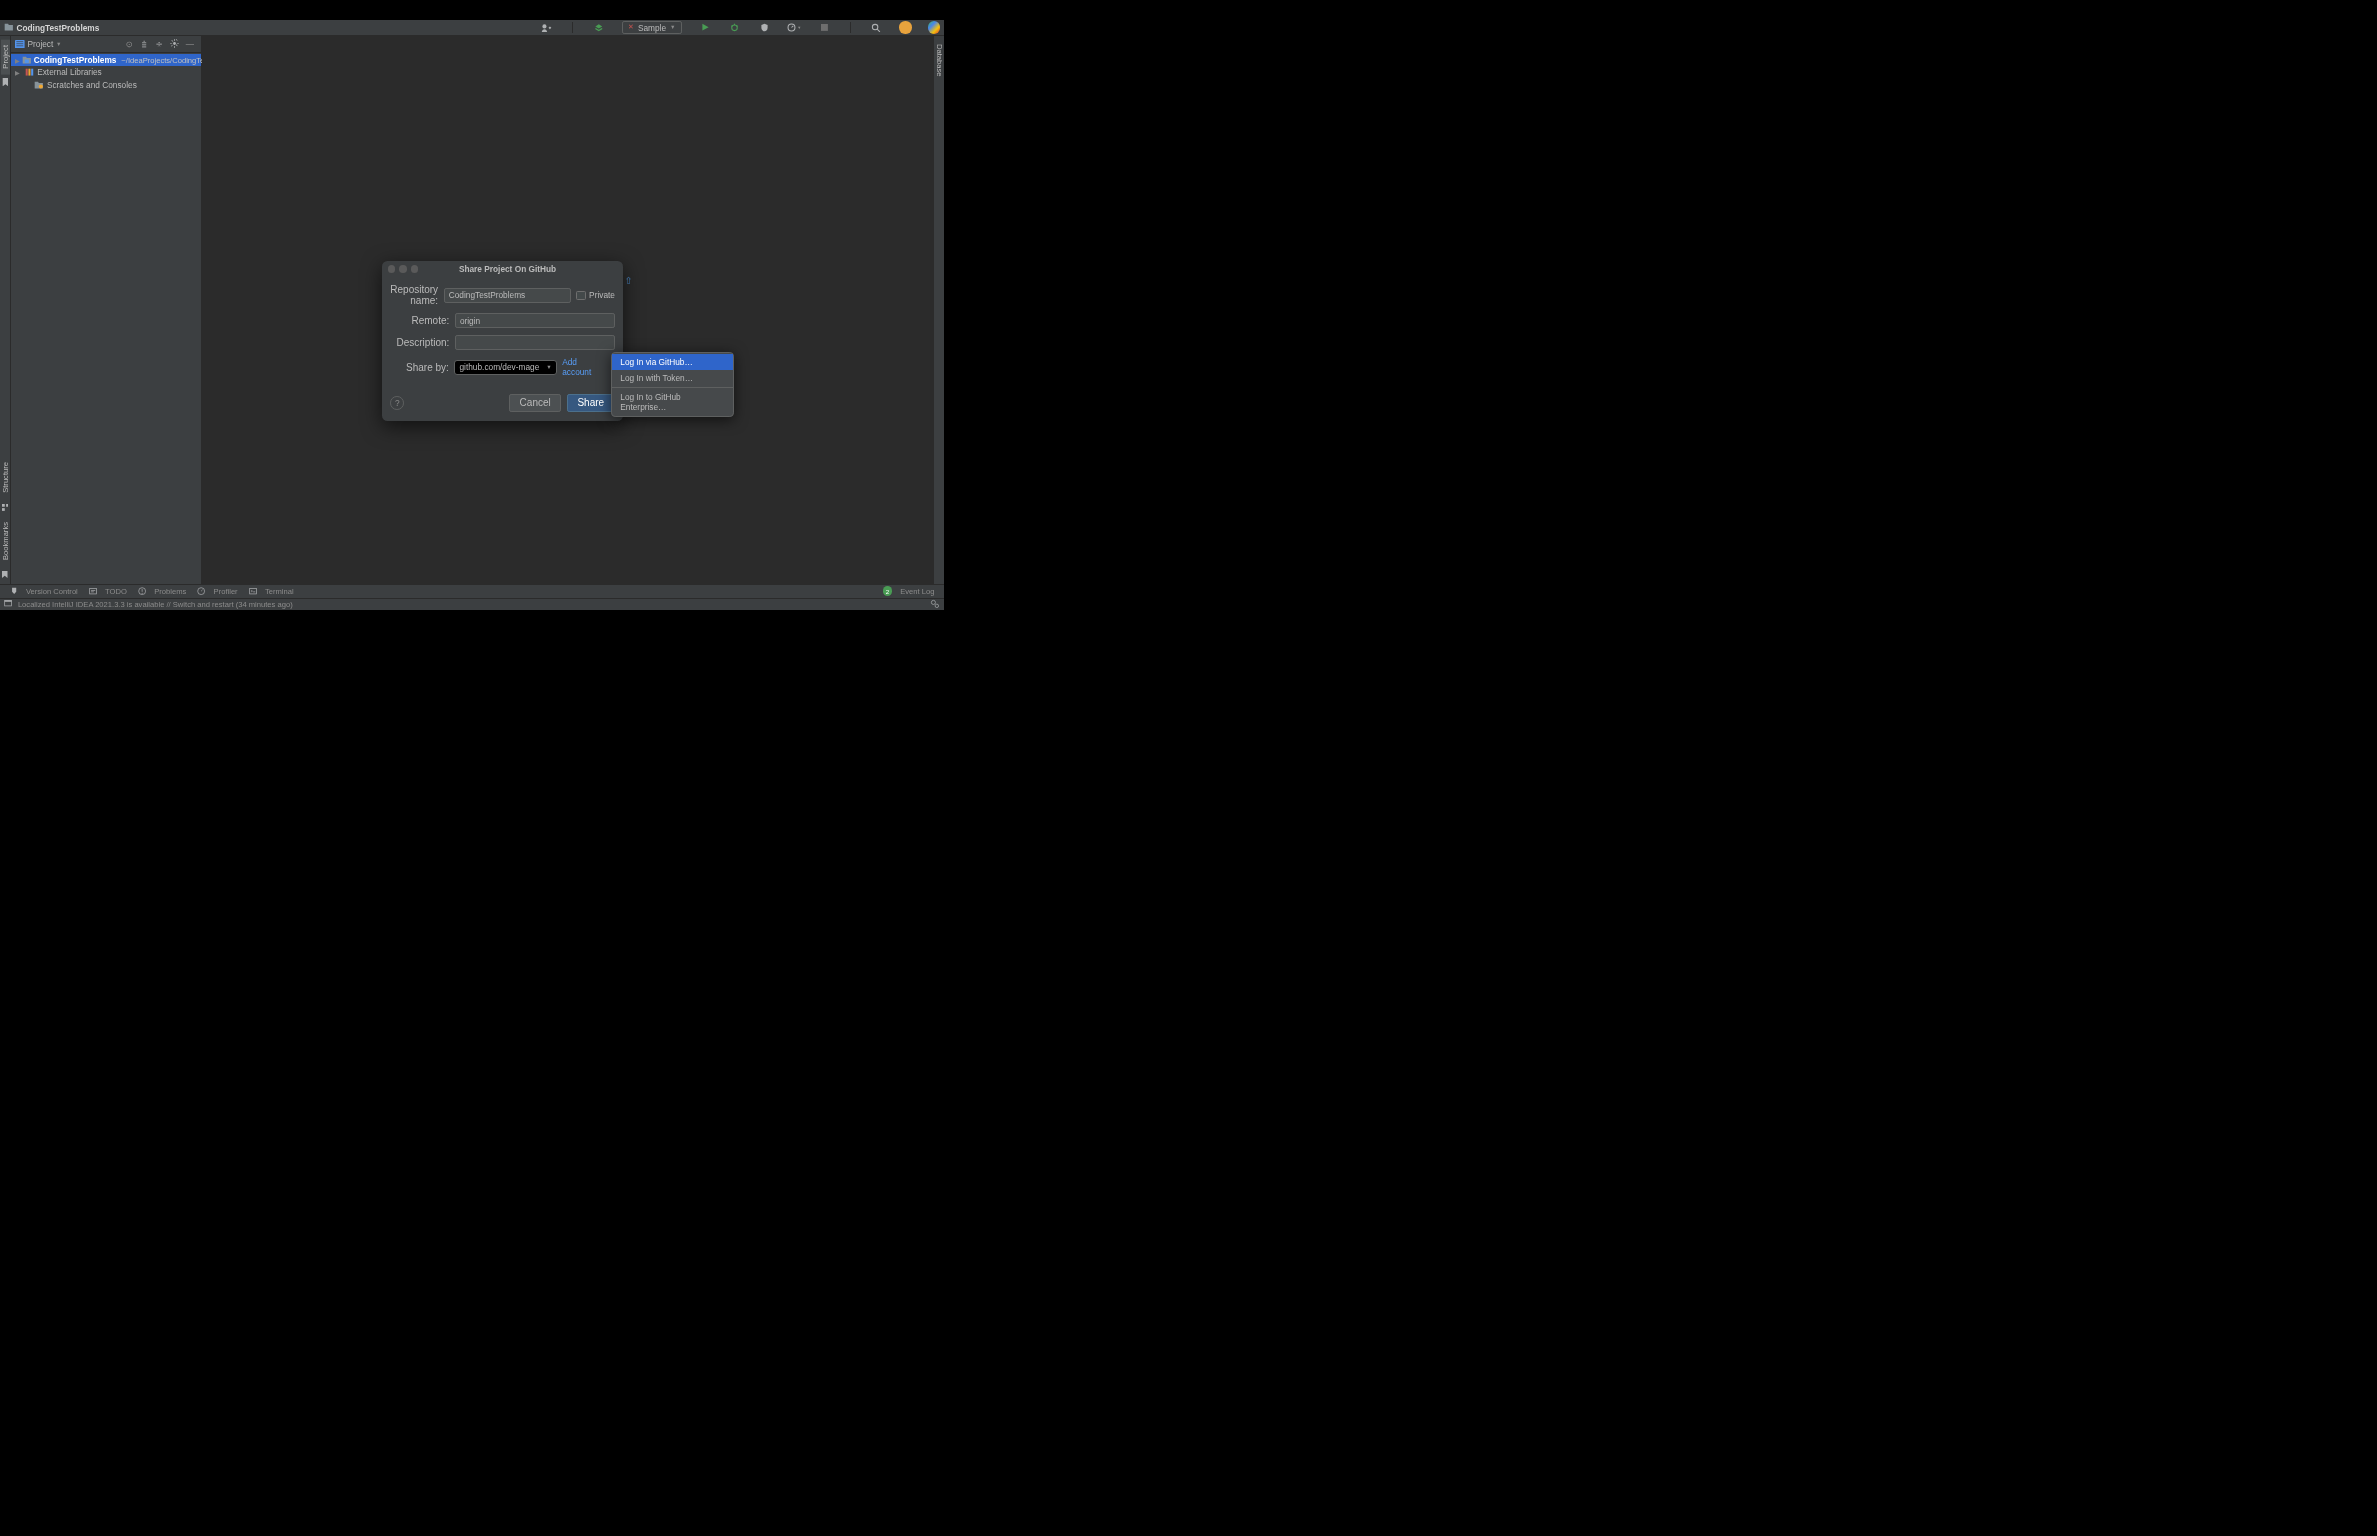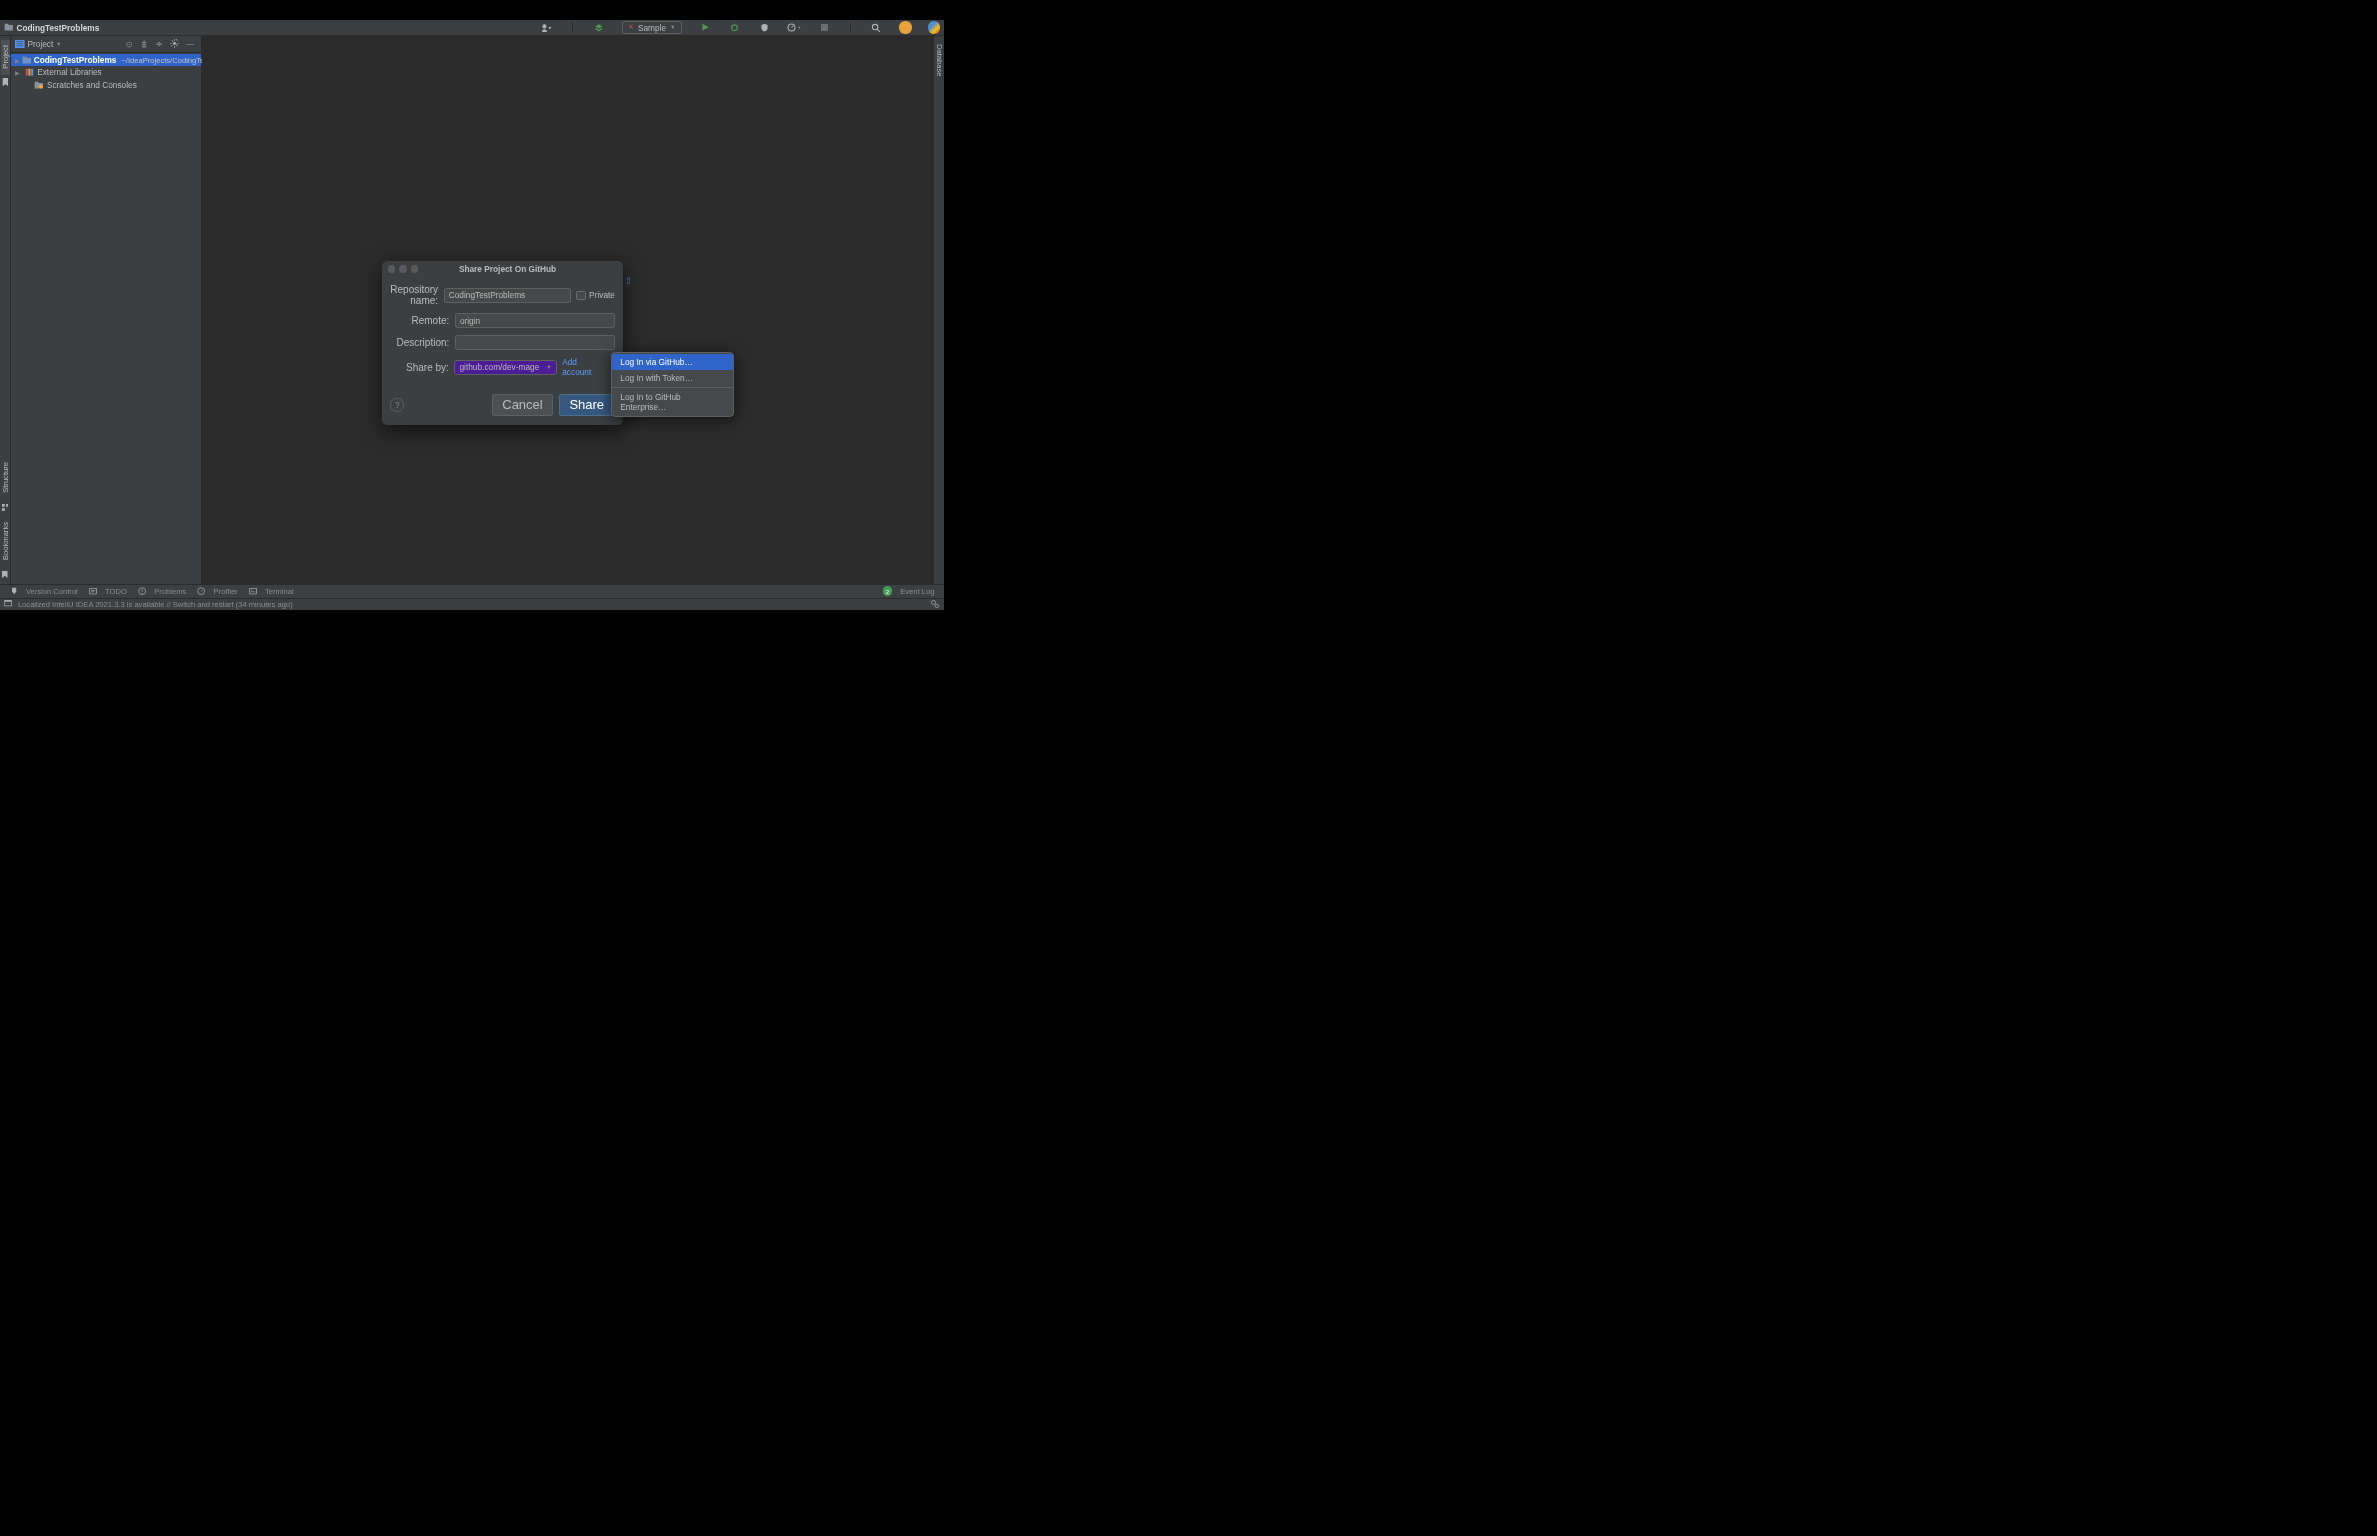--- a/index.html
+++ b/index.html
@@ -64,26 +64,26 @@
   .traffic-lights { display: flex; gap: 4.1px; }
   .traffic-light { width: 7.6px; height: 7.6px; border-radius: 50%; background: #5a5a5a; }
   .dialog-title { flex: 1; text-align: center; font-size: 8.3px; color: #bbbbbb; font-weight: bold; margin-left: -25px; }
   .dialog-body { padding: 6.9px 8.3px; }
   .form-row { display: flex; align-items: center; margin-bottom: 6.9px; gap: 5.5px; }
   .form-label { width: 59px; text-align: right; color: #bbbbbb; font-size: 10px; }
   .form-input { flex: 1; background: #45494a; border: 0.7px solid #5e6060; border-radius: 2.1px; padding: 2.1px 4.1px; color: #bbbbbb; font-size: 8.3px; height: 15px; }
   .form-input.wide { width: 127px; flex: none; }
   .checkbox-wrap { display: flex; align-items: center; gap: 3.4px; }
   .checkbox { width: 9.6px; height: 9.6px; border: 0.7px solid #6e6e6e; border-radius: 1.4px; background: #43494a; }
-  .dropdown { display: flex; align-items: center; justify-content: space-between; background: #4c1d95; border: 0.7px solid #5e6060; border-radius: 3px; padding: 2.1px 4.1px; height: 15px; width: 103px; cursor: pointer; }
+  .dropdown { display: flex; align-items: center; justify-content: space-between; background: #000000; border: 0.7px solid #5e6060; border-radius: 3px; padding: 2.1px 4.1px; height: 15px; width: 103px; cursor: pointer; }
   .add-account { color: #589df6; cursor: pointer; font-size: 8.3px; display: flex; align-items: center; gap: 2.1px; }
   .dialog-footer { display: flex; align-items: center; padding: 2.8px 8.3px 8.3px 8.3px; gap: 5.5px; }
   .help-btn { width: 13.8px; height: 13.8px; border-radius: 50%; border: 0.7px solid #5e6060; display: flex; align-items: center; justify-content: center; cursor: pointer; color: #8c8c8c; }
   .dialog-buttons { margin-left: auto; display: flex; gap: 5.5px; }
-  .btn { padding: 2.8px 9.6px; border-radius: 2.1px; cursor: pointer; font-size: 13px; border: 0.7px solid #5e6060; text-align: center; }
+  .btn { padding: 2.8px 9.6px; border-radius: 2.1px; cursor: pointer; font-size: 10px; border: 0.7px solid #5e6060; text-align: center; }
   .btn-cancel { background: #4c5052; color: #bbbbbb; }
   .btn-primary { background: #365880; color: #fff; border-color: #4c708c; }
   
   
   .popup-menu { position: absolute; left: 563px; top: 352px; width: 123px; background: #46494b; border: 0.7px solid #5e6060; border-radius: 4.1px; box-shadow: 0 2.8px 13.8px rgba(0,0,0,0.6); z-index: 200; padding: 1.4px 0; margin-left: 48px; }
   .menu-item { padding: 2.8px 8.3px; cursor: pointer; font-size: 8.3px; color: #bbbbbb; }
   .menu-item.selected { background: #2f65ca; color: #fff; }
   .menu-separator { height: 0.7px; background: #5e6060; margin: 1.4px 0; }
   
   .avatar-circle { width: 12.4px; height: 12.4px; border-radius: 50%; display: inline-block; }

